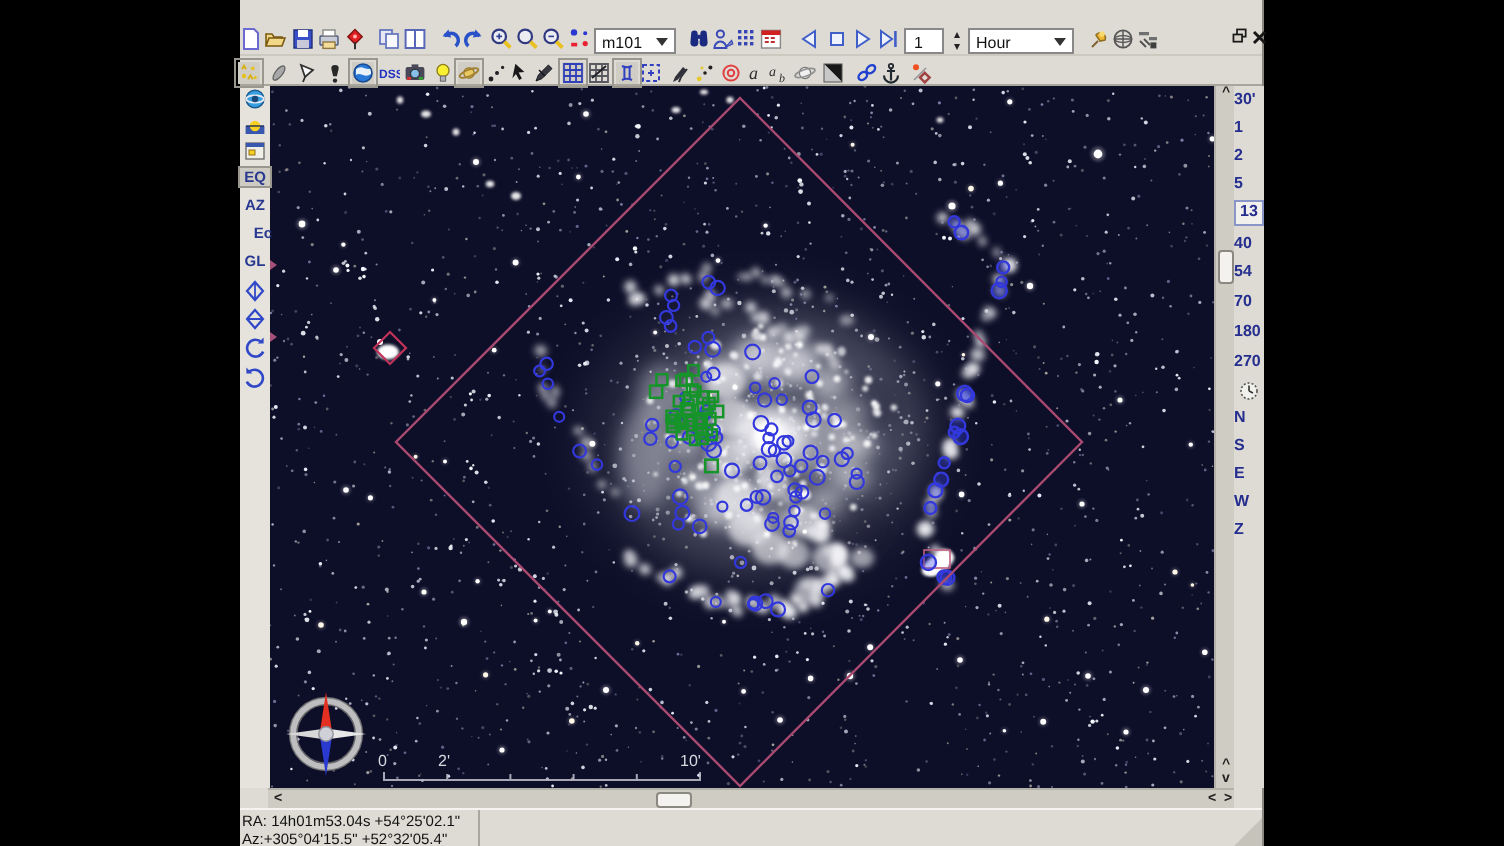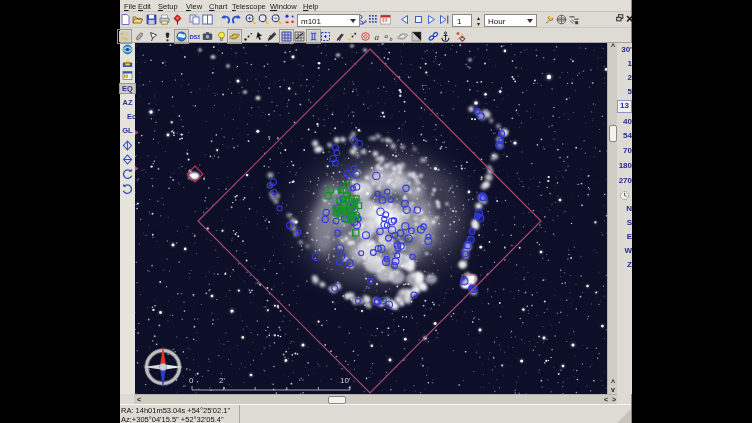--- a/index.html
+++ b/index.html
@@ -14,40 +14,30 @@
 .spin{position:absolute;width:20px;height:13px;background:#fff;border:1px solid #888;font-size:8px;color:#111;padding:2px 0 0 4px}
 .spin:after{content:"\25B4\A\25BE";white-space:pre;position:absolute;right:-9px;top:0px;font-size:6px;line-height:6px;color:#222}
 #lbar{position:absolute;left:0;top:43px;width:15px;height:351px;background:#e6e3dc}
 .lt{position:absolute;width:15px;text-align:center;font-size:7.5px;font-weight:bold;color:#283890}
 .lp{background:#cecbc2;outline:1px solid #9a978e}
 #canvas{position:absolute;left:15px;top:43px;width:472px;height:351px;background:#0d0e28}
 #vsb{position:absolute;left:487px;top:43px;width:10px;height:351px;background:#cfccc4;border-left:1px solid #b4b1a8}
 #vsb .thumb{position:absolute;left:1px;top:82px;width:8px;height:17px;background:#f4f2ee;border:1px solid #8a8880;border-radius:2px}
 .sa{position:absolute;font-size:7px;font-weight:bold;color:#222;width:10px;text-align:center}
 #fov{position:absolute;left:497px;top:43px;width:15px;height:351px;background:#dedbd4}
-.fl{position:absolute;width:15px;text-align:right;font-size:8px;font-weight:bold;color:#252e8e}
+.fl{position:absolute;width:15px;text-align:left;font-size:8px;font-weight:bold;color:#252e8e}
 .fsel{background:#f2f0ec;border:1px solid #8a96c8;height:13px;text-align:center}
 #hsb{position:absolute;left:14px;top:394px;width:483px;height:10px;background:#cfccc4;border-top:1px solid #b4b1a8}
 #hsb .thumb{position:absolute;left:194px;top:1px;width:18px;height:8px;background:#f4f2ee;border:1px solid #8a8880;border-radius:2px}
 #status{position:absolute;left:0;top:404px;width:100%;height:19px;background:#dedbd4;border-top:1px solid #f6f4f0;font-size:7.5px;color:#111}
 #status .p1{position:absolute;left:0;top:0;width:120px;height:19px;border-right:1px solid #aaa79e}
 #status div.l1{position:absolute;left:1px;top:1px;white-space:nowrap}
 #status div.l2{position:absolute;left:1px;top:10px;white-space:nowrap}
 </style></head><body>
 <div id="win">
-<div id="menubar">
-      <span class="mi" style="left:4px"><u>F</u>ile</span>
-      <span class="mi" style="left:18px"><u>E</u>dit</span>
-      <span class="mi" style="left:38px"><u>S</u>etup</span>
-      <span class="mi" style="left:66px"><u>V</u>iew</span>
-      <span class="mi" style="left:89px"><u>C</u>hart</span>
-      <span class="mi" style="left:112px"><u>T</u>elescope</span>
-      <span class="mi" style="left:150px"><u>W</u>indow</span>
-      <span class="mi" style="left:183px"><u>H</u>elp</span>
-    </div>
 <div id="tb1"></div>
 <div id="tb2"></div>
 <div id="lbar"></div>
 <div id="canvas"><svg width="472" height="351" viewBox="0 0 472 351">
 <defs>
 <filter id="b1" x="-150%" y="-150%" width="400%" height="400%">
             <feGaussianBlur stdDeviation="0.8"></feGaussianBlur>
           </filter>
 <filter id="b2" x="-150%" y="-150%" width="400%" height="400%">
             <feGaussianBlur stdDeviation="1.8"></feGaussianBlur>
@@ -2673,21 +2663,21 @@
       </svg></span>
     <span class="ic" style="left:496px;top:14px"><svg width="11" height="11" viewBox="0 0 11 11">
         <g transform="scale(0.72)">
           <rect x="3.5" y="1" width="6" height="5" fill="none" stroke="#181818" stroke-width="1.2"></rect>
           <rect x="1" y="4.5" width="6" height="5" fill="#d6d2ca" stroke="#181818" stroke-width="1.2"></rect>
         </g>
       </svg></span>
     <span class="ic" style="left:505px;top:14px"><svg width="11" height="11" viewBox="0 0 11 11">
         <path d="M2,2 L7.5,7.5 M7.5,2 L2,7.5" stroke="#181818" stroke-width="1.5"></path>
       </svg></span>
-    <span class="combo" style="left:177px;top:14px;width:63px">m101</span>
+    <span class="combo" style="left:177px;top:14px;width:41px">m101</span>
     <span class="spin" style="left:332px;top:14px">1</span>
     <span class="combo" style="left:364px;top:14px;width:53px">Hour</span>
     <span class="ic ip" style="left:-1px;top:31px"><svg width="11" height="11" viewBox="0 0 11 11">
         <circle cx="3" cy="7" r="1.1" fill="#e8c020"></circle>
         <circle cx="7.4" cy="3.2" r="0.9" fill="#e8c020"></circle>
         <path d="M5,8.6 l1.2,-2 1.2,2 M2,3.6 l1,-1.8 1,1.8" stroke="#d8b010" stroke-width="0.9" fill="none"></path>
         <circle cx="8.6" cy="7.8" r="0.8" fill="#e8c020"></circle>
       </svg></span>
     <span class="ic" style="left:14px;top:31px"><svg width="11" height="11" viewBox="0 0 11 11">
         <ellipse cx="5.5" cy="5.5" rx="1.8" ry="4.3" fill="#a8a8a8" stroke="#606060" stroke-width="0.6" transform="rotate(38 5.5 5.5)"></ellipse>

